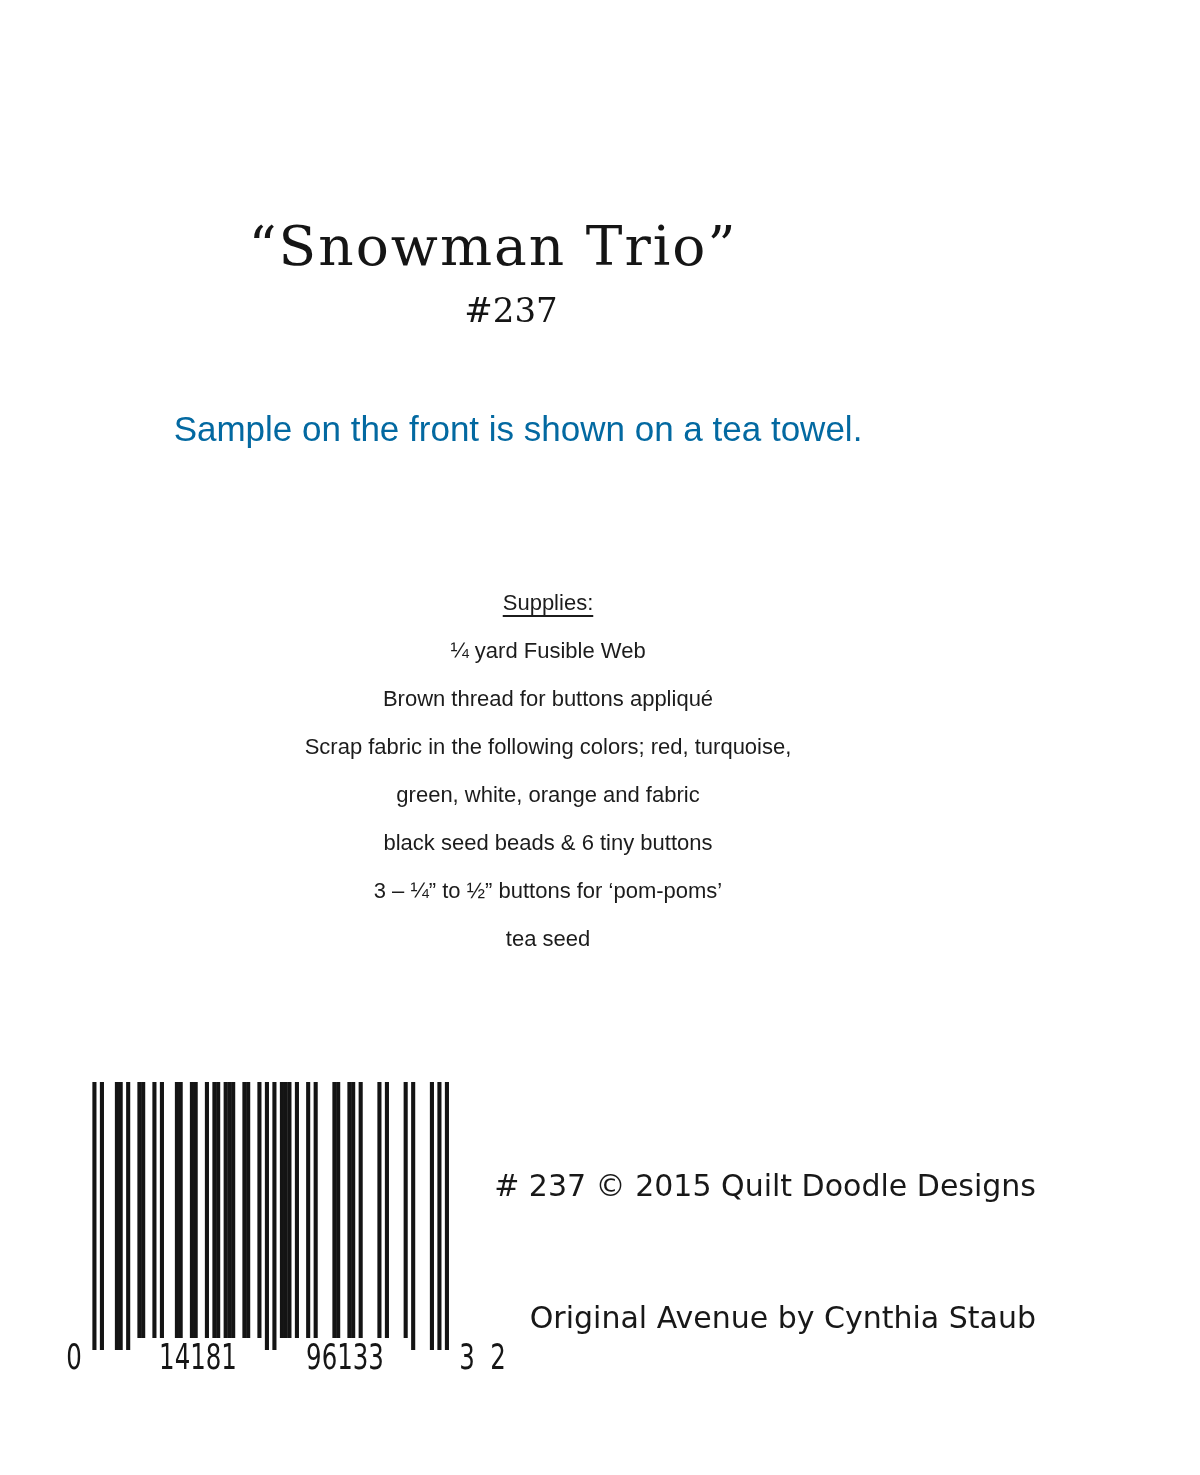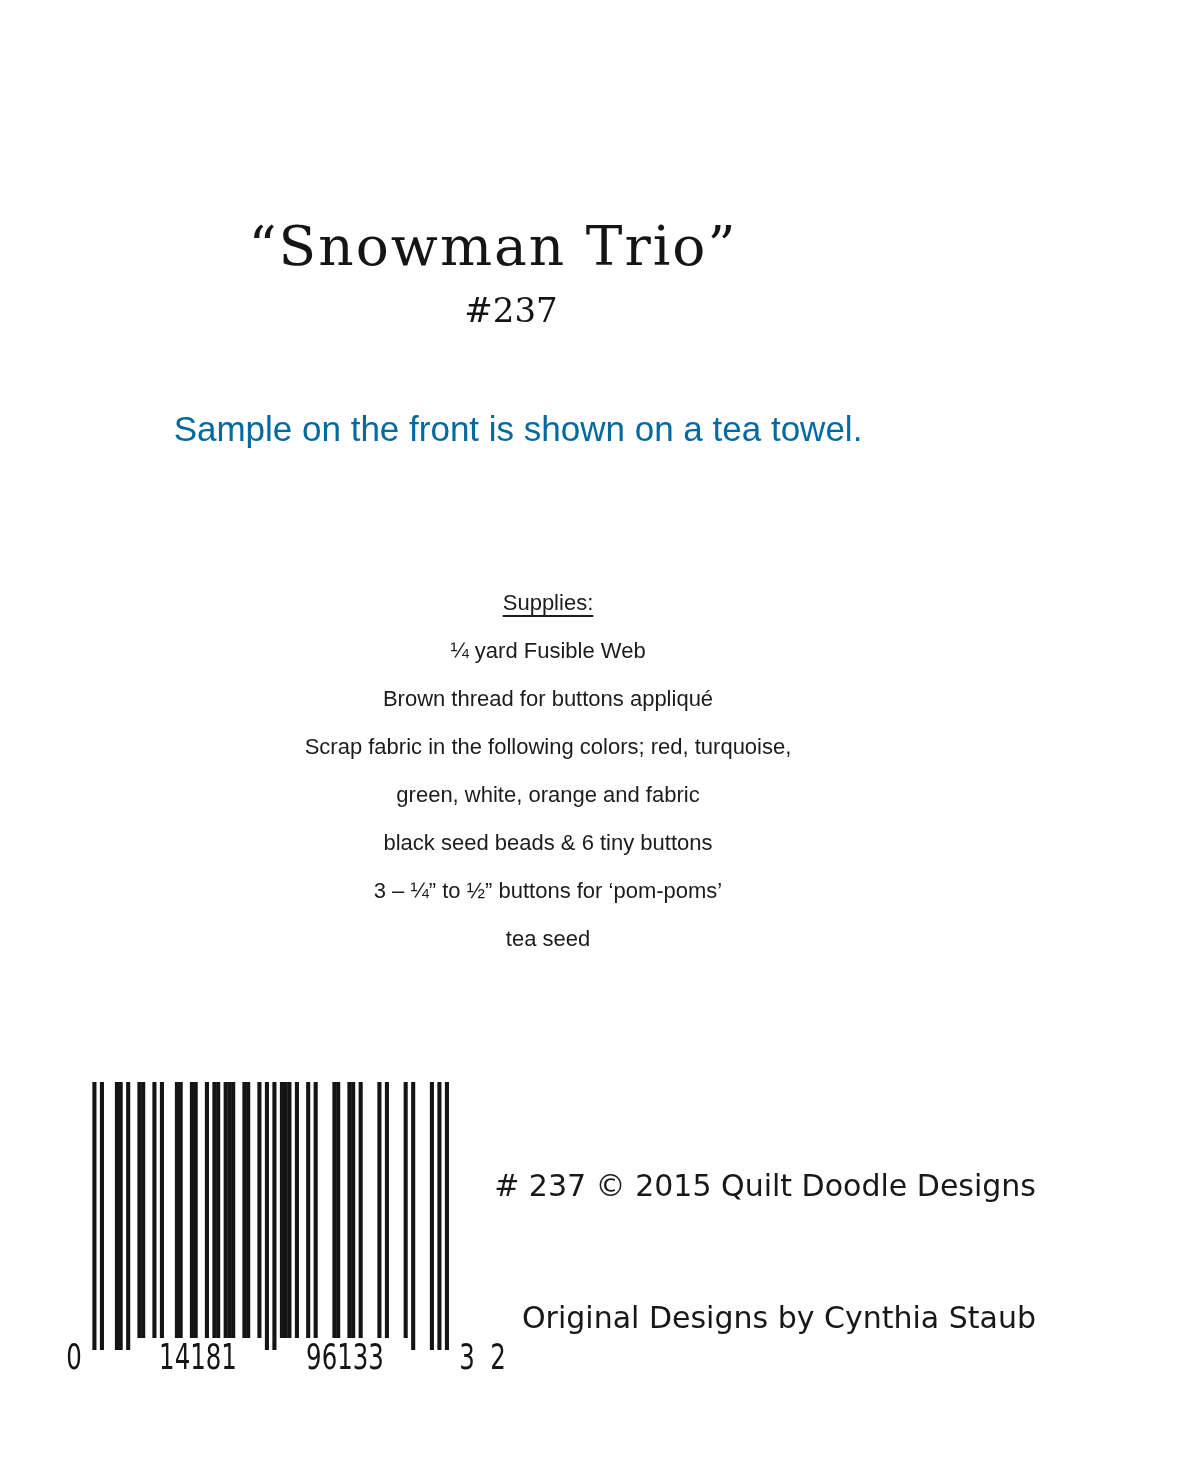--- a/index.html
+++ b/index.html
@@ -159,19 +159,19 @@
       </svg>
     <span class="bc-digit bc-prefix">0</span>
     <span class="bc-digit bc-left">14181</span>
     <span class="bc-digit bc-right">96133</span>
     <span class="bc-digit bc-check">3</span>
     <span class="bc-digit bc-suffix">2</span>
   </div>
 
   <div class="contact">
     <div># 237 © 2015 Quilt Doodle Designs</div>
-    <div>Original Designs by Cynthia Staub</div>
+    <div>Original Avenue by Cynthia Staub</div>
     
     
     
   </div>
 
 </div>
 
 </body></html>

